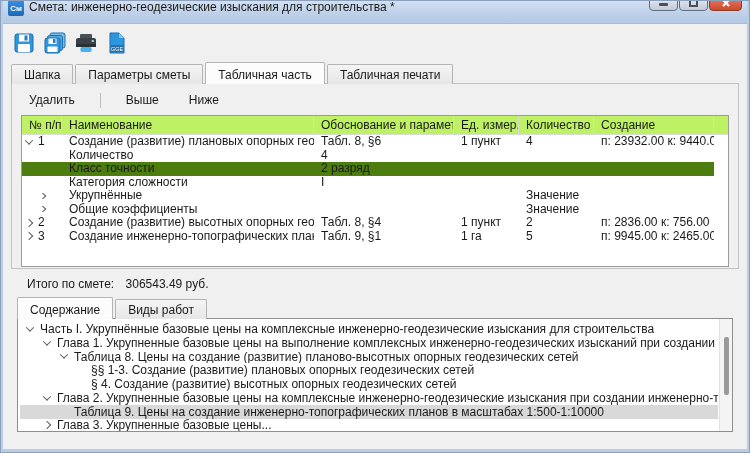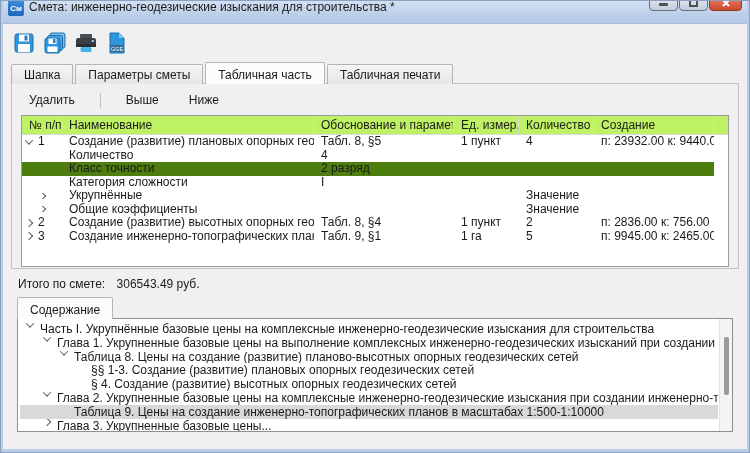--- a/index.html
+++ b/index.html
@@ -78,30 +78,30 @@
   .w-cost { width:120px; }
   .c-num { display:flex; align-items:center; padding-left:2px; }
   .chev {
     width:6px; height:6px; flex:0 0 6px; display:inline-block; position:relative; margin:0 6px 0 2px;
     border-right:1.6px solid #5c5c5c; border-bottom:1.6px solid #5c5c5c;
   }
   .chev.down  { transform:rotate(45deg) translate(-1px,-1px); }
   .chev.right { transform:rotate(-45deg); }
   .chev.none  { visibility:hidden; }
   
-  .totals { padding:8px 0 6px 15px; }
+  .totals { padding:8px 0 6px 24px; }
   .totals .val { margin-left:8px; }
   
   .tabrow.bottom { padding:0 14px; }
   .treewrap {
     margin:0 14px; border:1px solid #8f8f8f; background:#fff; height:114px;
     position:relative; overflow:hidden; z-index:1;
   }
   .treeview { height:112px; overflow:hidden; padding:3px 14px 0 2px; }
-  .titem { display:flex; align-items:flex-start; height:13.8px; white-space:nowrap; overflow:hidden; }
+  .titem { display:flex; align-items:center; height:13.8px; white-space:nowrap; overflow:hidden; }
   .titem.selected { background:#d9d9d9; }
   .titem .chev { margin-right:7px; }
   .tlabel { overflow:hidden; white-space:nowrap; }
   .scrollbar {
     position:absolute; top:0; right:0; width:13px; height:112px; background:#f4f4f4;
     border-left:1px solid #e2e2e2;
   }
   .thumb { position:absolute; left:4px; width:5px; top:18px; height:58px; background:#9a9a9a; border-radius:2px; }
   
   .tool-btn svg { display:block; }
@@ -201,21 +201,21 @@
         <div class="th w-cost">Создание</div>
       </div>
       <div class="tbody">
 
       <div class="trow">
             <div class="c c-num w-num" style="padding-left: 2px;">
               <span class="chev down"></span>
               <span>1</span>
             </div>
             <div class="c w-name">Создание (развитие) плановых опорных геодезиче...</div>
-            <div class="c w-just">Табл. 8, §5</div>
+            <div class="c w-just">Табл. 8, §6</div>
             <div class="c w-unit">1 пункт</div>
             <div class="c w-qty">4</div>
             <div class="c w-cost">п: 23932.00 к: 9440.00</div>
           </div>
           <div class="trow">
             <div class="c c-num w-num" style="padding-left: 15px;">
               <span class="chev none"></span>
               <span></span>
             </div>
             <div class="c w-name">Количество</div>
@@ -297,20 +297,23 @@
   <div class="totals">
     <span>Итого по смете:</span>
     <span class="val">306543.49 руб.</span>
   </div>
 
   <div class="tabrow bottom">
 
   <div class="tab active">
         <span>Содержание</span>
       </div>
+      <div class="tab">
+        <span>Виды работ</span>
+      </div>
     </div>
 
   <div class="treewrap">
     <div class="treeview">
 
     <div class="titem" style="padding-left: 5px;">
           <span class="chev down"></span>
           <span class="tlabel">Часть I. Укрупнённые базовые цены на комплексные инженерно-геодезические изыскания для строительства</span>
         </div>
         <div class="titem" style="padding-left: 22px;">

